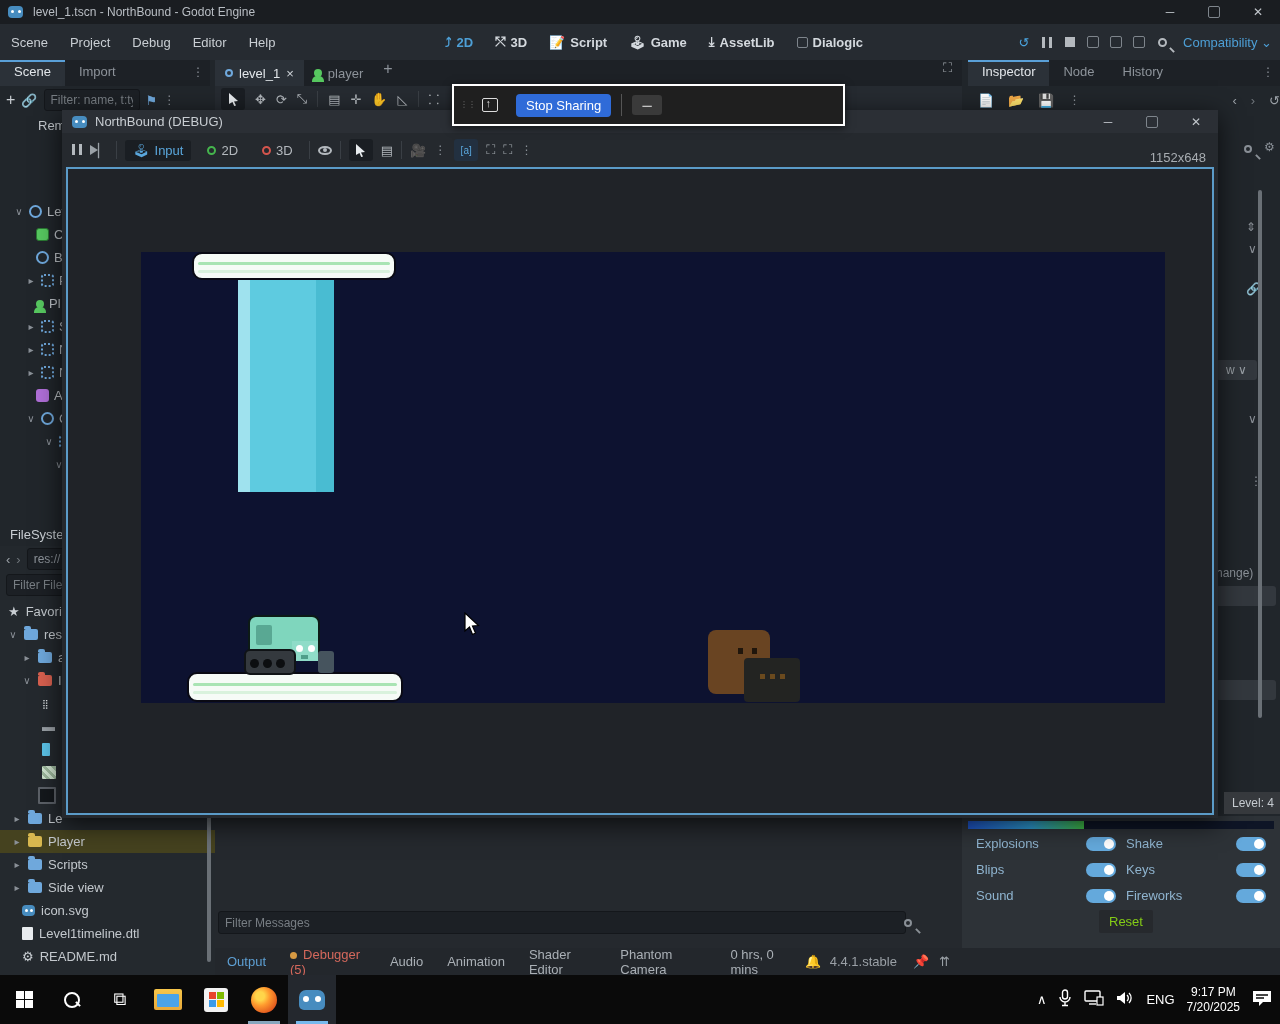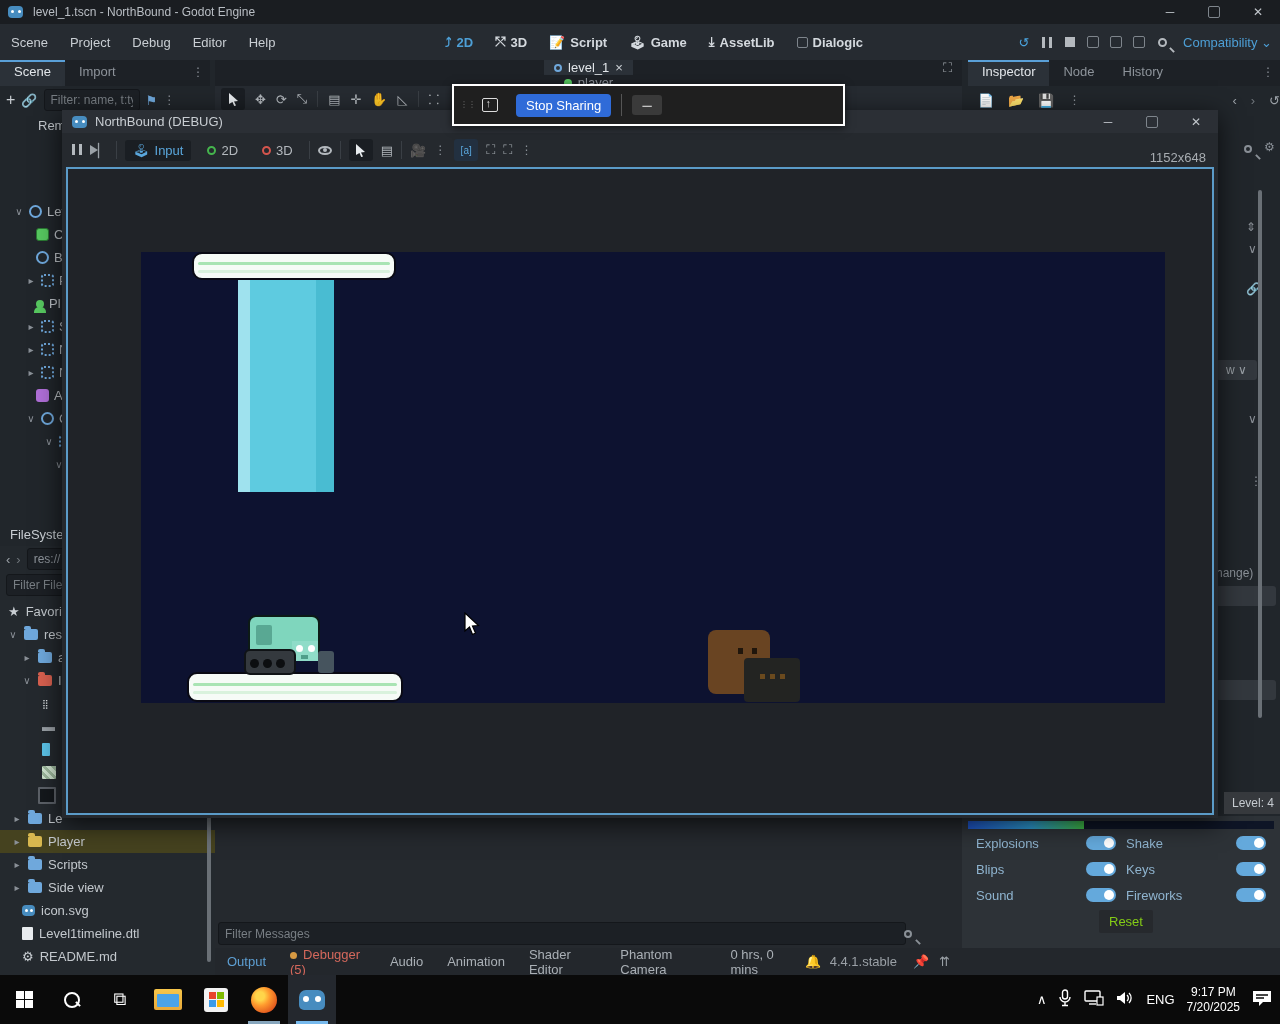--- a/index.html
+++ b/index.html
@@ -49,21 +49,21 @@
   #filesystem { left:0; top:522px; width:215px; height:453px; background:#23282d; }
   #fs-list { position:absolute; left:0; top:78px; width:215px; height:375px; background:#24292e; overflow:hidden; }
   .fs-row { display:flex; align-items:center; gap:6px; height:23px; padding-left:8px; font-size:13px; color:#c3c8cd; white-space:nowrap; }
   .fs-row.sel { background:#45421f; }
   .folder { width:14px; height:11px; background:#6fa8dc; border-radius:2px; position:relative; flex:none; }
   .folder:before { content:""; position:absolute; left:0; top:-3px; width:7px; height:3px; background:inherit; border-radius:2px 2px 0 0; }
   .folder.red { background:#d8604f; } .folder.yellow { background:#d8b84f; }
   .file-ic { width:11px; height:13px; background:#e8ebee; border-radius:1px; flex:none; }
   .scrollbar-v { position:absolute; width:4px; border-radius:2px; background:#6a7076; }
   
-  #main-tabs { left:215px; top:60px; width:747px; height:26px; background:#1d2126; display:flex; align-items:center;flex-direction:column; }
+  #main-tabs { left:215px; top:60px; width:747px; height:26px; background:#1d2126; display:flex; align-items:flex-start; }
   .stab { display:flex; align-items:center; gap:6px; height:26px; padding:0 10px; color:#8d939a; font-size:13px; }
   .stab.active { background:#2b3138; color:#e2e6ea; }
   #canvas-toolbar { left:215px; top:86px; width:747px; height:26px; background:#262b31; display:flex; align-items:center; gap:10px; padding-left:6px; color:#b4b9be; }
   .tbtn-box { width:24px; height:22px; background:#1a1e23; border-radius:3px; display:flex; align-items:center; justify-content:center; }
   
   #inspector { left:968px; top:60px; width:312px; height:762px; background:#21262b; }
   #insp-icons { display:flex; gap:14px; align-items:center; height:28px; padding-left:10px; color:#b4b9be; }
   .insp-sliver { position:absolute; color:#8a9097; font-size:12px; }
   .gray-btn { background:#33383e; border-radius:3px; color:#9aa0a6; }
   
@@ -93,28 +93,28 @@
   #dialog-line { position:absolute; color:#f4f4f4; font-size:17px; }
   
   #vehicle { position:absolute; z-index:4; }
   #npc { position:absolute; z-index:6; }
   
   #cursor { position:absolute; z-index:50; }
   
   #options-panel { left:962px; top:816px; width:318px; height:132px; background:#2d3237; }
   #progress-track { position:absolute; left:6px; top:5px; width:306px; height:8px; background:#0e1526; }
   #progress-fill { height:100%; background:linear-gradient(90deg,#1f55c8,#2e9bd0 55%,#3fba45); }
-  .tg-row { position:absolute; display:flex; align-items:flex-start; }
+  .tg-row { position:absolute; display:flex; align-items:flex-end; }
   .tg-label { color:#8fb4cf; font-size:13px; }
   .toggle { width:30px; height:14px; border-radius:7px; background:#64a9dc; position:relative; }
   .toggle:after { content:""; position:absolute; right:2px; top:2px; width:10px; height:10px; border-radius:50%; background:#fff; }
   #reset-btn { position:absolute; left:137px; top:94px; padding:4px 10px; background:#26292d; color:#84cc16; font-size:13px; border-radius:2px; }
   #level-badge { left:1224px; top:792px; width:56px; height:22px; background:#36393d; color:#c6cbd0; font-size:12px; display:flex; align-items:center; justify-content:flex-end; padding-right:6px; z-index:45; }
   #output-region { left:215px; top:818px; width:747px; height:130px; background:#25292e; }
-  #filter-msg { position:absolute; left:3px; top:104px; width:694px; height:23px;gap:20px; }
+  #filter-msg { position:absolute; left:3px; top:93px; width:694px; height:23px;gap:20px; }
   #bottom-bar { left:215px; top:948px; width:1065px; height:27px; background:#23272c; display:flex; align-items:center; font-size:13px; }
   .bb-tab { padding:0 12px; color:#aab0b6; }
   .bb-dot { width:7px; height:7px; border-radius:50%; background:#d79a43; display:inline-block; margin-right:6px; }
   
   #taskbar { left:0; top:975px; width:1280px; height:49px; background:#0a0a0a; display:flex; align-items:center; z-index:70; }
   .tb-btn { width:48px; height:49px; display:flex; align-items:center; justify-content:center; position:relative; }
   .tb-btn.running:after { content:""; position:absolute; left:8px; bottom:0; width:32px; height:3px; background:#87a6bd; }
   .tb-btn.active { background:#24282e; }
   .tb-btn.active:after { content:""; position:absolute; left:8px; bottom:0; width:32px; height:3px; background:#76b9ed; }
   #tray { position:absolute; right:8px; top:0; height:49px; display:flex; align-items:center; gap:12px; color:#fff; }

